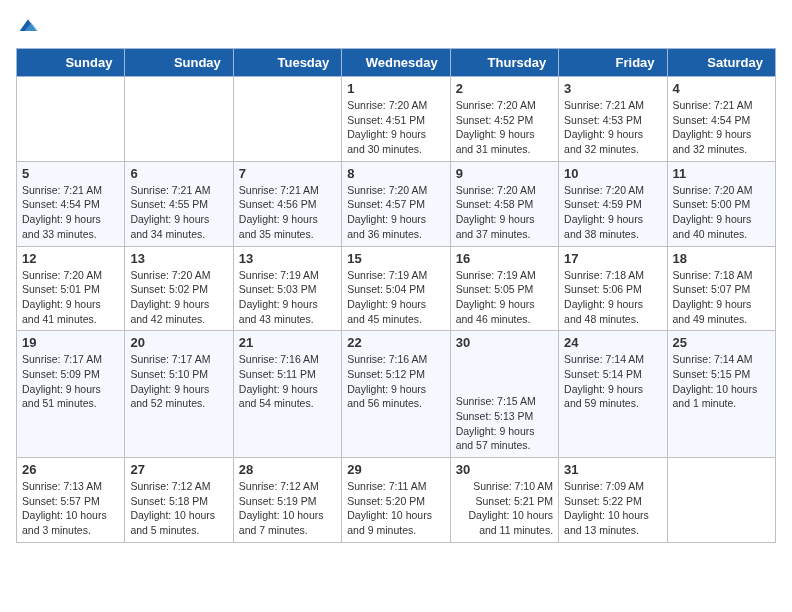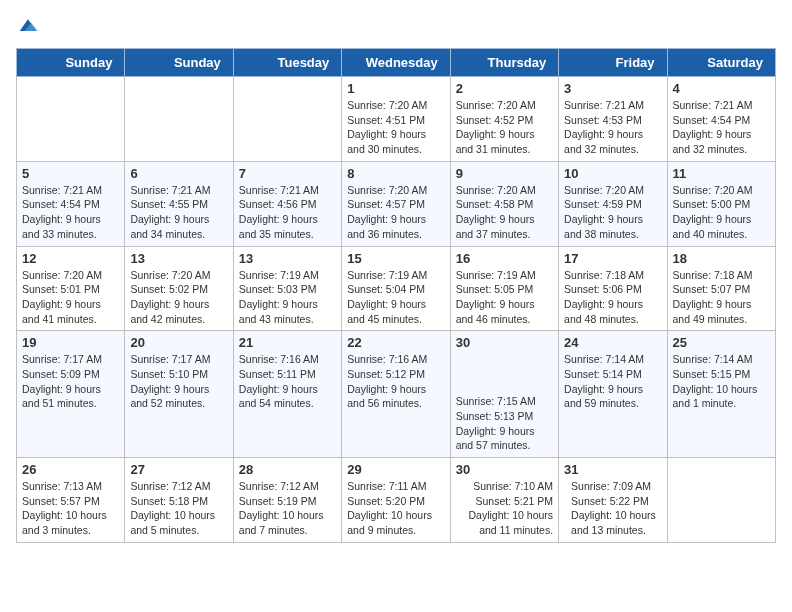--- a/index.html
+++ b/index.html
@@ -348,21 +348,21 @@
         </td>
         <td>
           <div class="day-number">30</div>
           <div class="day-info" style="white-space: pre-line; text-align: right;">Sunrise: 7:10 AM
 Sunset: 5:21 PM
 Daylight: 10 hours
 and 11 minutes.</div>
         </td>
         <td>
           <div class="day-number">31</div>
-          <div class="day-info" style="white-space: pre-line; margin-left: 7px;">Sunrise: 7:09 AM
+          <div class="day-info" style="white-space: pre-line;">Sunrise: 7:09 AM
 Sunset: 5:22 PM
 Daylight: 10 hours
 and 13 minutes.</div>
         </td>
         <td class="empty-cell"></td>
       </tr>
     </tbody>
 </table>
 
 </body></html>

